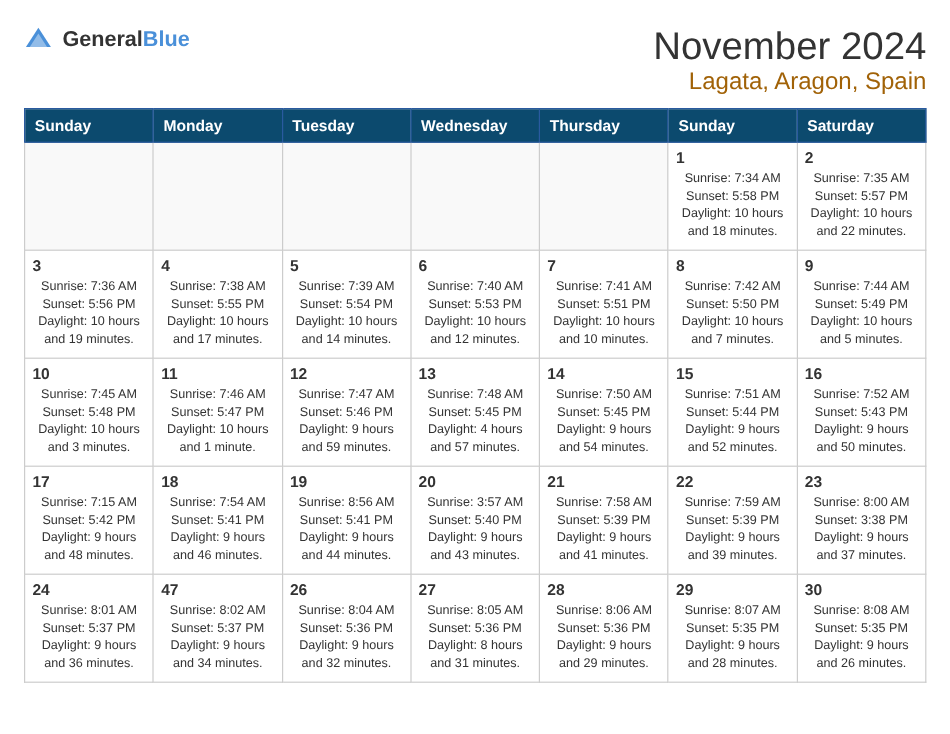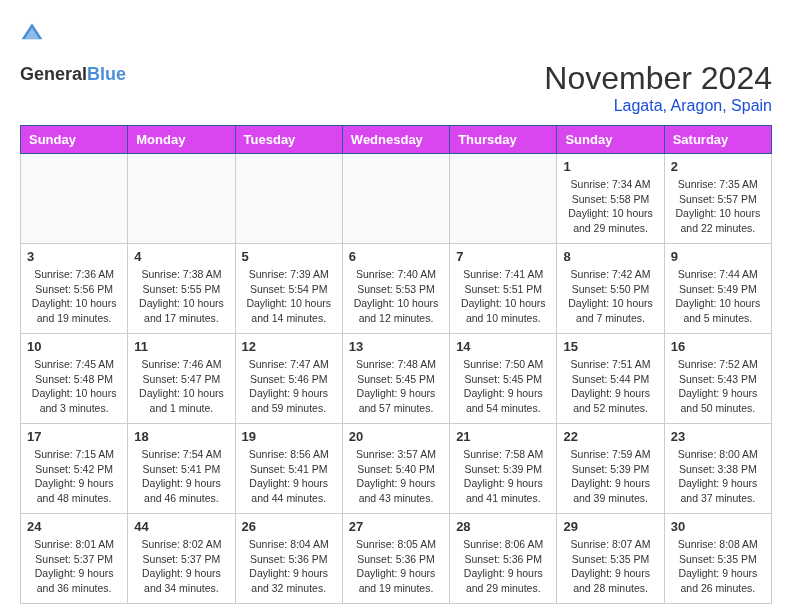--- a/index.html
+++ b/index.html
@@ -11,58 +11,56 @@
       padding: 20px;
     }
     .header-area {
       display: flex;
       justify-content: space-between;
       align-items: flex-start;
       margin-bottom: 10px;
     }
     .logo {
       display: flex;
-      align-items: flex-start;
-      gap: 20px;
-      flex-direction: column;
+      align-items: center;
+      gap: 8px;
     }
     .logo-text-general {
       font-size: 18px;
       font-weight: bold;
       color: #333;
     }
     .logo-text-blue {
       font-size: 18px;
       font-weight: bold;
       color: #4a90d9;
     }
     .logo-icon {
       width: 24px;
       height: 24px;
     }
     .title-area {
       text-align: right;
-      margin-top: 40px;
     }
     .month-title {
       font-size: 32px;
       font-weight: normal;
       color: #333;
     }
     .location-subtitle {
-      font-size: 16px;
-      color: #1d4ed8;
+      font-size: 20px;
+      color: #a16207;
     }
     .calendar {
       width: 100%;
       border-collapse: collapse;
       border: 1px solid #ccc;
     }
     .calendar th {
-      background: #d946ef;
+      background: #0c4a6e;
       color: #fff;
       padding: 6px 8px;
       font-size: 13px;
       font-weight: bold;
       text-align: left;
       border: 1px solid #2a5a9f;
     }
     .calendar td {
       border: 1px solid #ccc;
       vertical-align: top;
@@ -125,21 +123,21 @@
   </thead>
   <tbody id="calendar-body">
   <tr class="week-row">
         <td class="empty"></td>
         <td class="empty"></td>
         <td class="empty"></td>
         <td class="empty"></td>
         <td class="empty"></td>
         <td>
           <div class="day-number">1</div>
-          <div class="day-info"><span>Sunrise: 7:34 AM</span><br><span>Sunset: 5:58 PM</span><br><span>Daylight: 10 hours and 29 minutes.</span></div>
+          <div class="day-info"><span>Sunrise: 7:34 AM</span><br><span>Sunset: 5:58 PM</span><br><span>Daylight: 10 hours and 18 minutes.</span></div>
         </td>
         <td>
           <div class="day-number">2</div>
           <div class="day-info"><span>Sunrise: 7:35 AM</span><br><span>Sunset: 5:57 PM</span><br><span>Daylight: 10 hours and 22 minutes.</span></div>
         </td>
       </tr>
       <tr class="week-row">
         <td>
           <div class="day-number">3</div>
           <div class="day-info"><span>Sunrise: 7:36 AM</span><br><span>Sunset: 5:56 PM</span><br><span>Daylight: 10 hours and 19 minutes.</span></div>
@@ -177,21 +175,21 @@
         <td>
           <div class="day-number">11</div>
           <div class="day-info"><span>Sunrise: 7:46 AM</span><br><span>Sunset: 5:47 PM</span><br><span>Daylight: 10 hours and 1 minute.</span></div>
         </td>
         <td>
           <div class="day-number">12</div>
           <div class="day-info"><span>Sunrise: 7:47 AM</span><br><span>Sunset: 5:46 PM</span><br><span>Daylight: 9 hours and 59 minutes.</span></div>
         </td>
         <td>
           <div class="day-number">13</div>
-          <div class="day-info"><span>Sunrise: 7:48 AM</span><br><span>Sunset: 5:45 PM</span><br><span>Daylight: 9 hours and 57 minutes.</span></div>
+          <div class="day-info"><span>Sunrise: 7:48 AM</span><br><span>Sunset: 5:45 PM</span><br><span>Daylight: 4 hours and 57 minutes.</span></div>
         </td>
         <td>
           <div class="day-number">14</div>
           <div class="day-info"><span>Sunrise: 7:50 AM</span><br><span>Sunset: 5:45 PM</span><br><span>Daylight: 9 hours and 54 minutes.</span></div>
         </td>
         <td>
           <div class="day-number">15</div>
           <div class="day-info"><span>Sunrise: 7:51 AM</span><br><span>Sunset: 5:44 PM</span><br><span>Daylight: 9 hours and 52 minutes.</span></div>
         </td>
         <td>
@@ -228,30 +226,30 @@
           <div class="day-number">23</div>
           <div class="day-info"><span>Sunrise: 8:00 AM</span><br><span>Sunset: 3:38 PM</span><br><span>Daylight: 9 hours and 37 minutes.</span></div>
         </td>
       </tr>
       <tr class="week-row">
         <td>
           <div class="day-number">24</div>
           <div class="day-info"><span>Sunrise: 8:01 AM</span><br><span>Sunset: 5:37 PM</span><br><span>Daylight: 9 hours and 36 minutes.</span></div>
         </td>
         <td>
-          <div class="day-number">44</div>
+          <div class="day-number">47</div>
           <div class="day-info"><span>Sunrise: 8:02 AM</span><br><span>Sunset: 5:37 PM</span><br><span>Daylight: 9 hours and 34 minutes.</span></div>
         </td>
         <td>
           <div class="day-number">26</div>
           <div class="day-info"><span>Sunrise: 8:04 AM</span><br><span>Sunset: 5:36 PM</span><br><span>Daylight: 9 hours and 32 minutes.</span></div>
         </td>
         <td>
           <div class="day-number">27</div>
-          <div class="day-info"><span>Sunrise: 8:05 AM</span><br><span>Sunset: 5:36 PM</span><br><span>Daylight: 9 hours and 19 minutes.</span></div>
+          <div class="day-info"><span>Sunrise: 8:05 AM</span><br><span>Sunset: 5:36 PM</span><br><span>Daylight: 8 hours and 31 minutes.</span></div>
         </td>
         <td>
           <div class="day-number">28</div>
           <div class="day-info"><span>Sunrise: 8:06 AM</span><br><span>Sunset: 5:36 PM</span><br><span>Daylight: 9 hours and 29 minutes.</span></div>
         </td>
         <td>
           <div class="day-number">29</div>
           <div class="day-info"><span>Sunrise: 8:07 AM</span><br><span>Sunset: 5:35 PM</span><br><span>Daylight: 9 hours and 28 minutes.</span></div>
         </td>
         <td>

